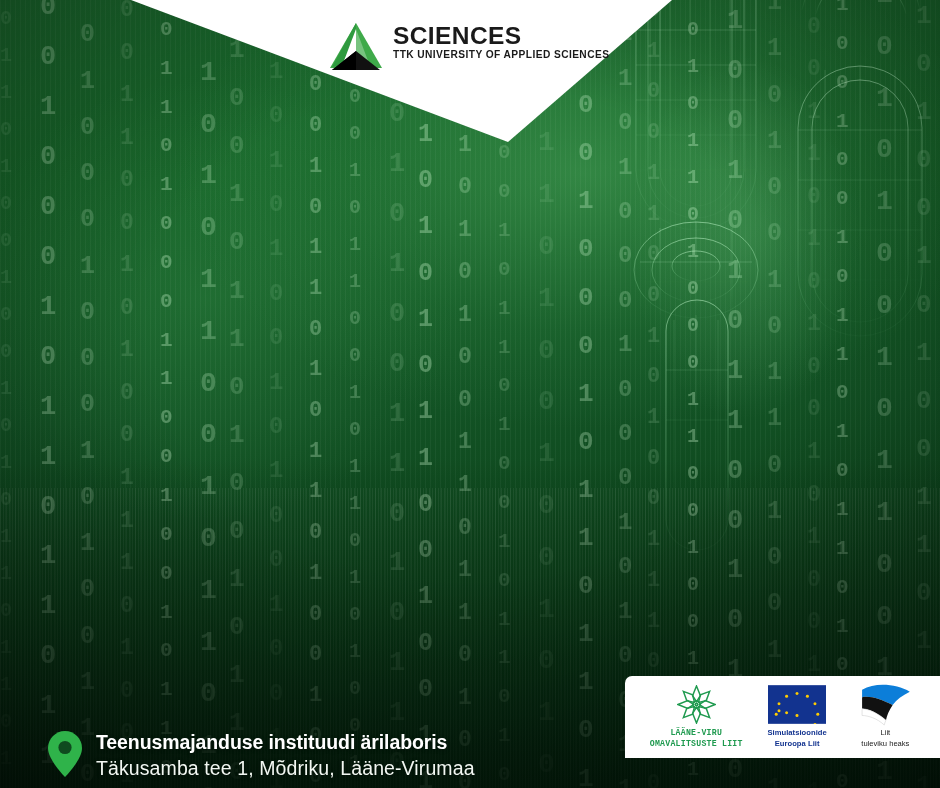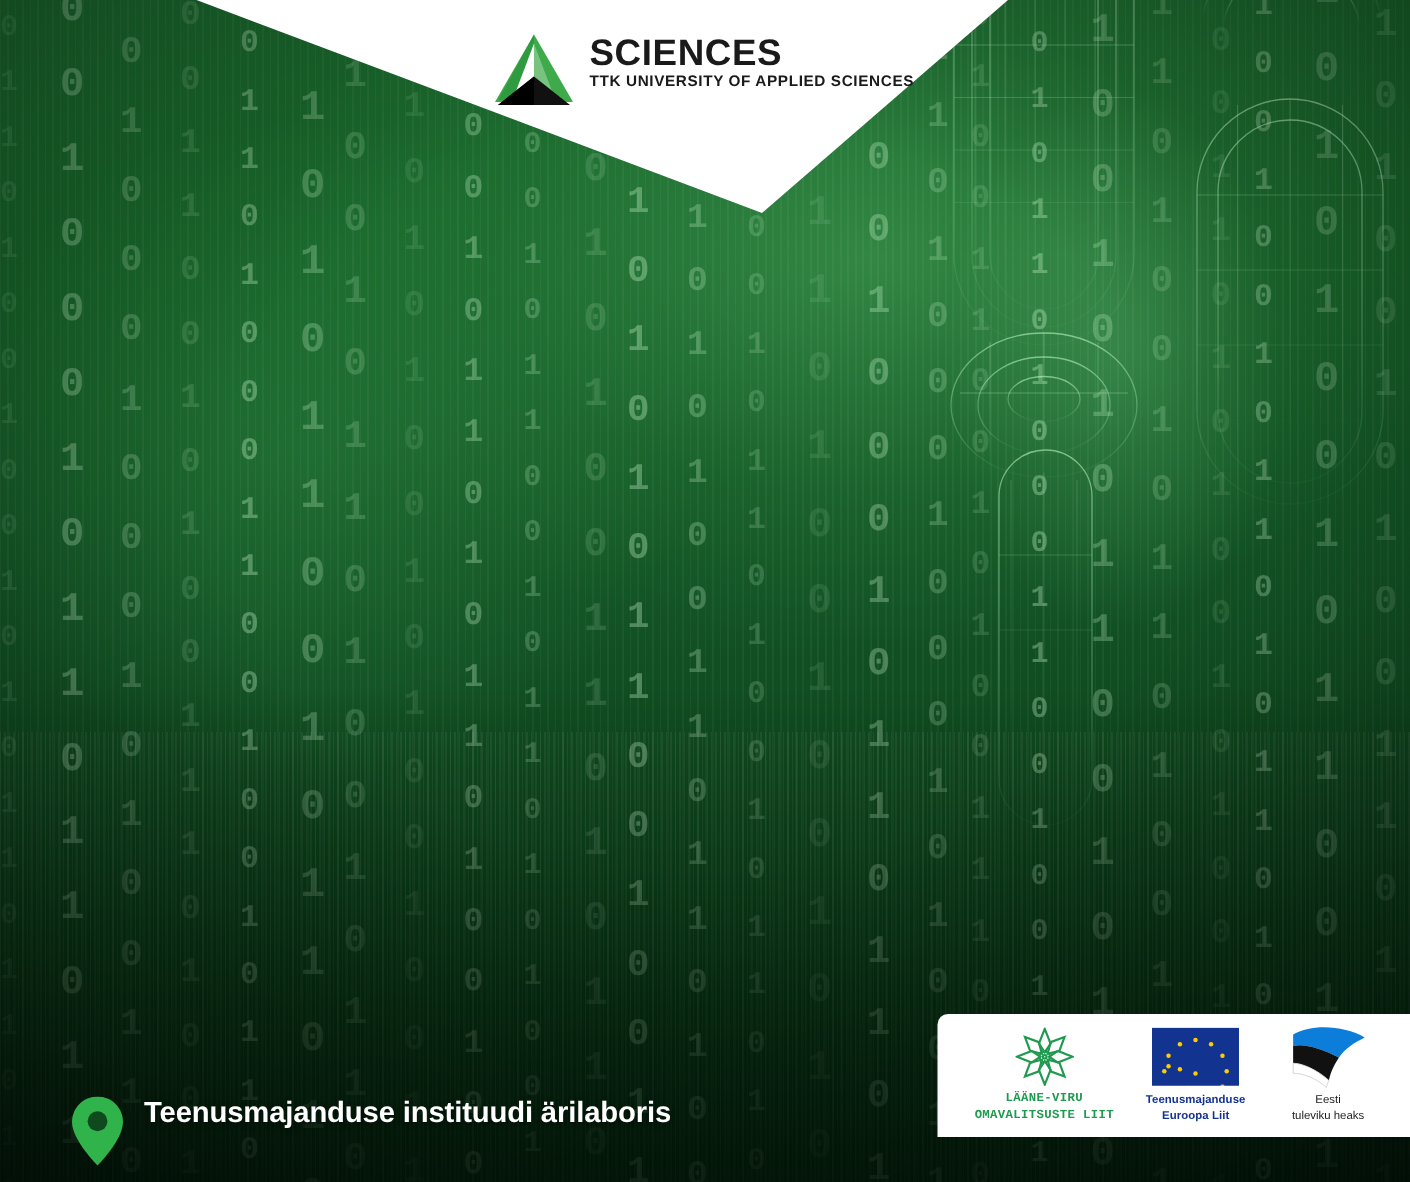--- a/index.html
+++ b/index.html
@@ -818,20 +818,21 @@
   </div>
 
 
   <div class="location">
     <svg class="pin-icon" viewBox="0 0 34 46">
       <path d="M17 0 C7.6 0 0 7.6 0 17 C0 29 17 46 17 46 C17 46 34 29 34 17 C34 7.6 26.4 0 17 0 Z" fill="#2fb34a"></path>
       <circle cx="17" cy="16.5" r="6.6" fill="#0f4a1f"></circle>
     </svg>
     <div class="loc-text">
       <div class="loc-venue">Teenusmajanduse instituudi ärilaboris</div>
+      <div class="loc-addr">Täkusamba tee 1, Mõdriku, Lääne-Virumaa</div>
     </div>
   </div>
 
   <div class="funders">
 
     <div class="funder funder-lv">
       <svg class="lv-mark" viewBox="0 0 40 40">
         <g fill="none" stroke="#1f9a4f" stroke-width="1.5">
           <g>
             <path d="M20 1 L24 11 L20 17 L16 11 Z"></path>
@@ -865,32 +866,32 @@
           <circle cx="40.75" cy="48.6" r="1.55"></circle>
           <circle cx="30" cy="31.5" r="1.55"></circle>
           <circle cx="19.25" cy="11.4" r="1.55"></circle>
           <circle cx="11.4" cy="19.25" r="1.55"></circle>
           <circle cx="8.5" cy="30" r="1.55"></circle>
           <circle cx="11.4" cy="26.5" r="1.55"></circle>
           <circle cx="19.25" cy="28.6" r="1.55"></circle>
         </g>
       </svg>
       <div class="eu-cap">
-        <div>Teenusmajanduse</div>
+        <div>Simulatsioonide</div>
         <div>Euroopa Liit</div>
       </div>
     </div>
 
     <div class="funder funder-ee">
       <svg class="ee-flag" viewBox="0 0 64 44">
         <path d="M8 6 C22 -2 44 0 58 8 C50 12 44 16 40 22 C28 16 16 12 8 14 Z" fill="#0c7ed9"></path>
         <path d="M8 14 C16 12 28 16 40 22 C36 28 34 33 33 38 C24 30 14 26 8 26 Z" fill="#111111"></path>
         <path d="M8 26 C14 26 24 30 33 38 C32 40 31.5 41.5 31.2 43 C24 36 14 33 8 33 Z" fill="#ffffff" stroke="#cfcfcf" stroke-width="0.6"></path>
       </svg>
       <div class="ee-cap">
-        <div>Eesti</div>
+        <div>Liit</div>
         <div>tuleviku heaks</div>
       </div>
     </div>
 
   </div>
 
 </div>
 
 </body></html>

